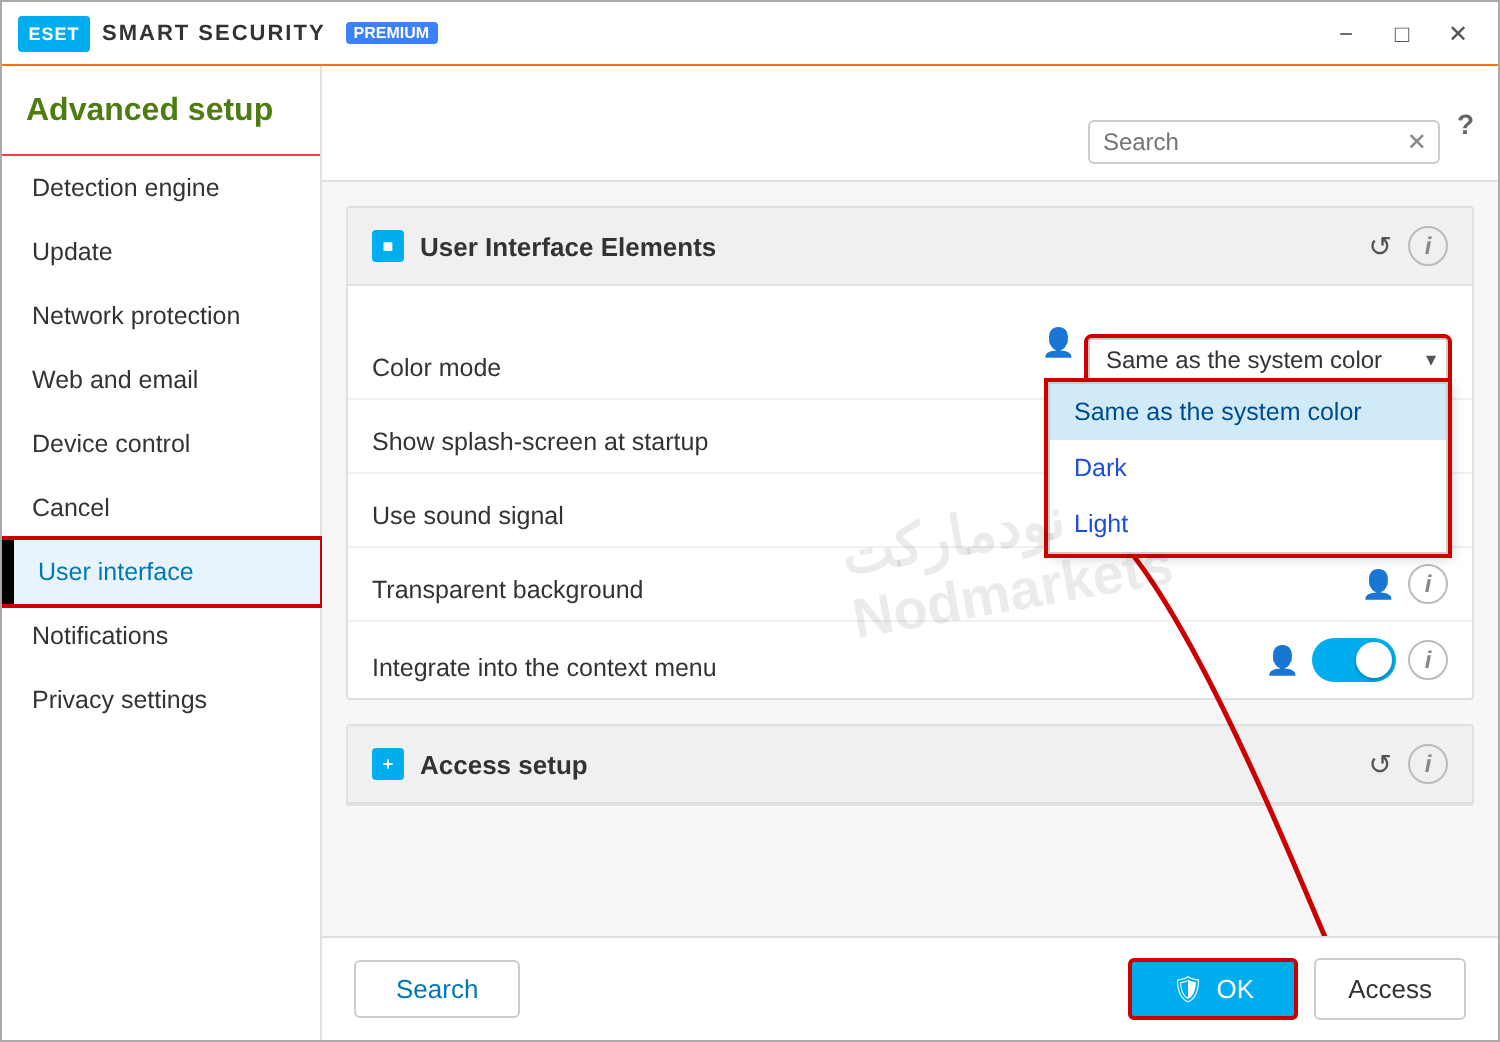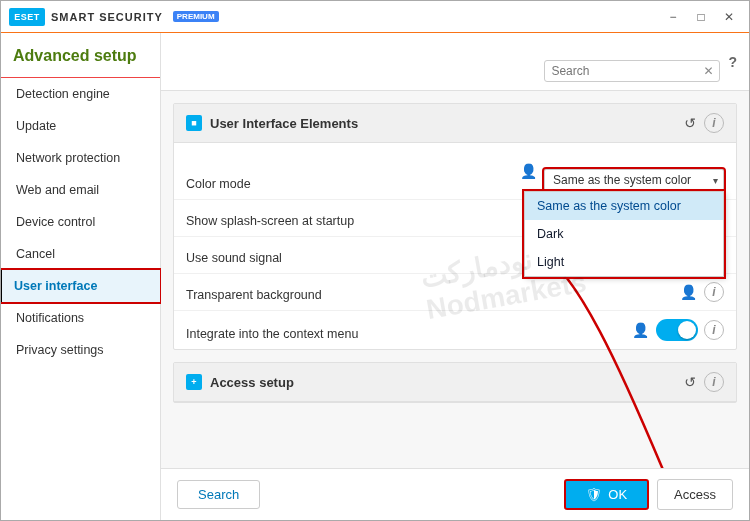--- a/index.html
+++ b/index.html
@@ -113,23 +113,23 @@
     }
     .sidebar-item {
       padding: 9px 12px;
       cursor: pointer;
       color: #333;
       font-size: 12.5px;
       border-left: 3px solid transparent;
     }
     .sidebar-item.active {
       background: #e8f4fb;
-      border-left: 1px solid #000000;
+      border-left: 6px solid #000000;
       color: #0078b8;
-      font-weight: 700;
+      font-weight: 400;
     }
 
     
     .content {
       flex: 1;
       background: #f7f7f7;
       display: flex;
       flex-direction: column;
       overflow: hidden;
     }
@@ -296,21 +296,21 @@
       background: #fff;
       border: 1px solid #ccc;
       box-shadow: 2px 2px 6px rgba(0,0,0,0.2);
       min-width: 200px;
       z-index: 100;
     }
     .dropdown-option {
       padding: 7px 12px;
       cursor: pointer;
       font-size: 12.5px;
-      color: #0f172a;
+      color: #1d4ed8;
     }
     .dropdown-option.selected { background: #d0eaf8; color: #004a8f; }
 
     
     .toggle {
       width: 42px;
       height: 22px;
       background: #00adef;
       border-radius: 11px;
       position: relative;

